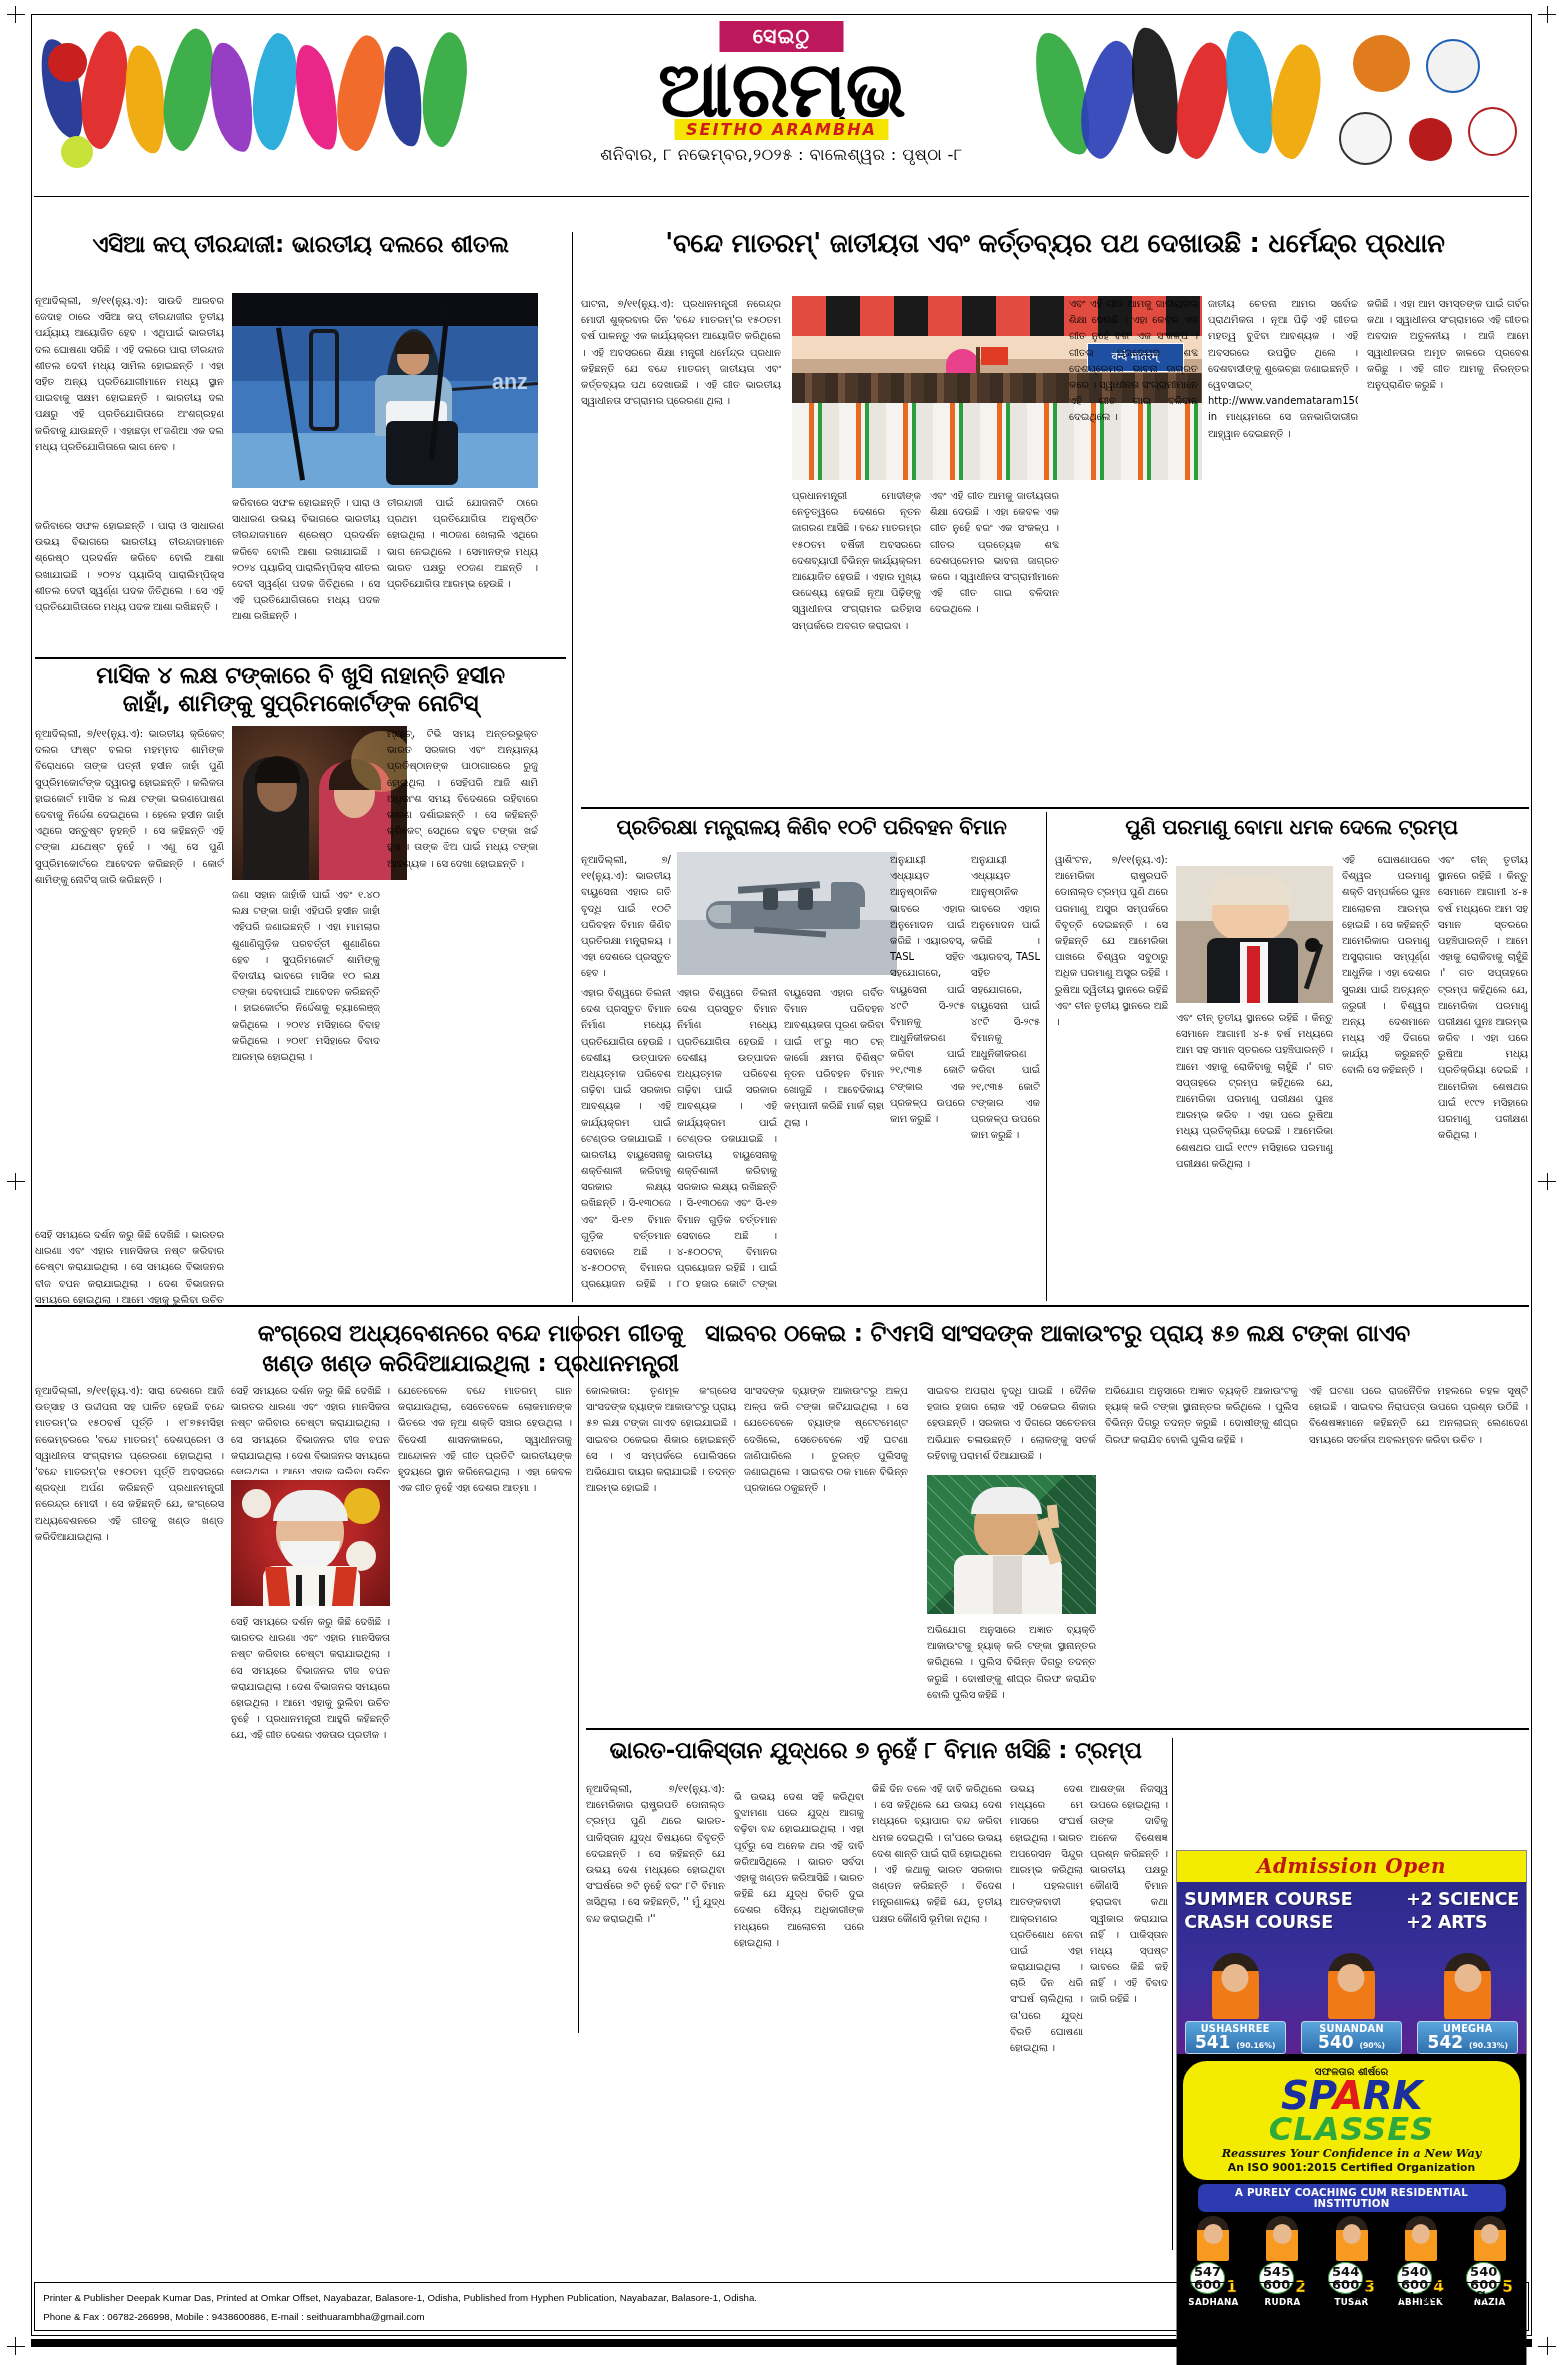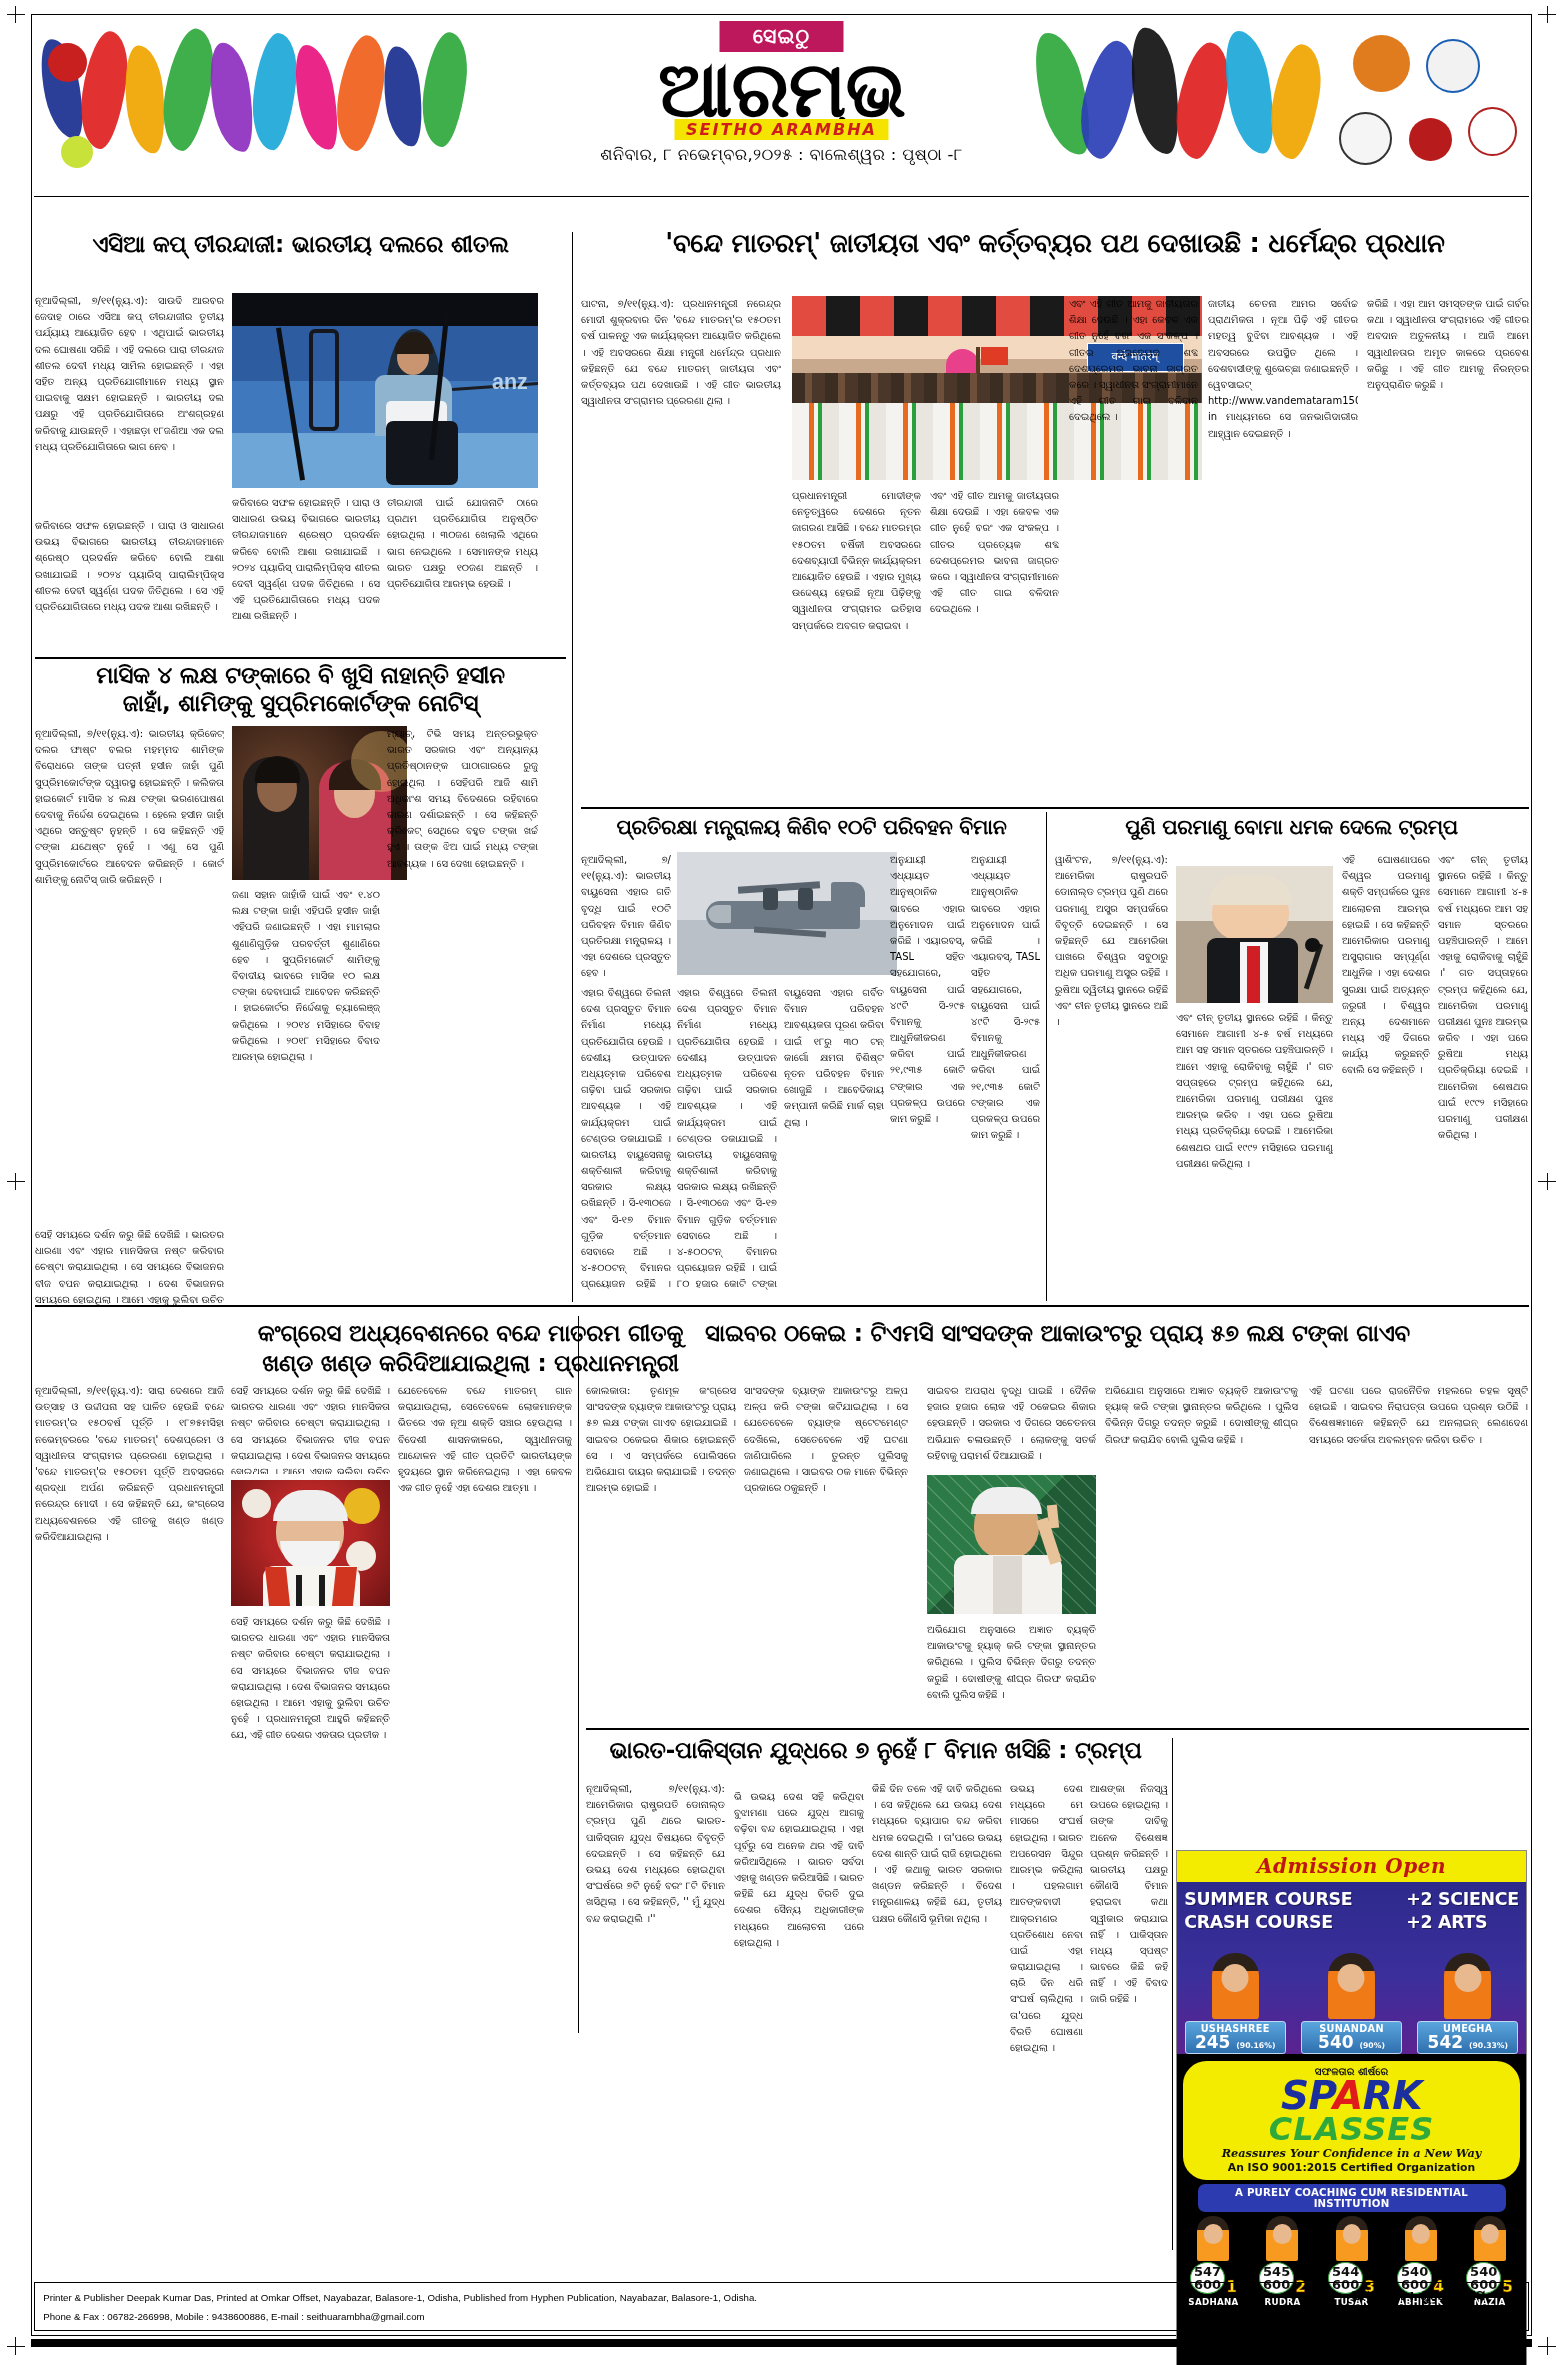--- a/index.html
+++ b/index.html
@@ -523,21 +523,21 @@
           <div>+2 ARTS</div>
         </div>
       </div>
 
       <div class="ad-toppers">
         <div class="topper">
           <div class="topper-img"></div>
           <div class="topper-plate">
             <div class="topper-name">USHASHREE</div>
             <div class="topper-score">
-              <span>245</span>
+              <span>541</span>
               <small>(90.16%)</small>
             </div>
           </div>
         </div>
         <div class="topper">
           <div class="topper-img"></div>
           <div class="topper-plate">
             <div class="topper-name">SUNANDAN</div>
             <div class="topper-score">
               <span>540</span>

